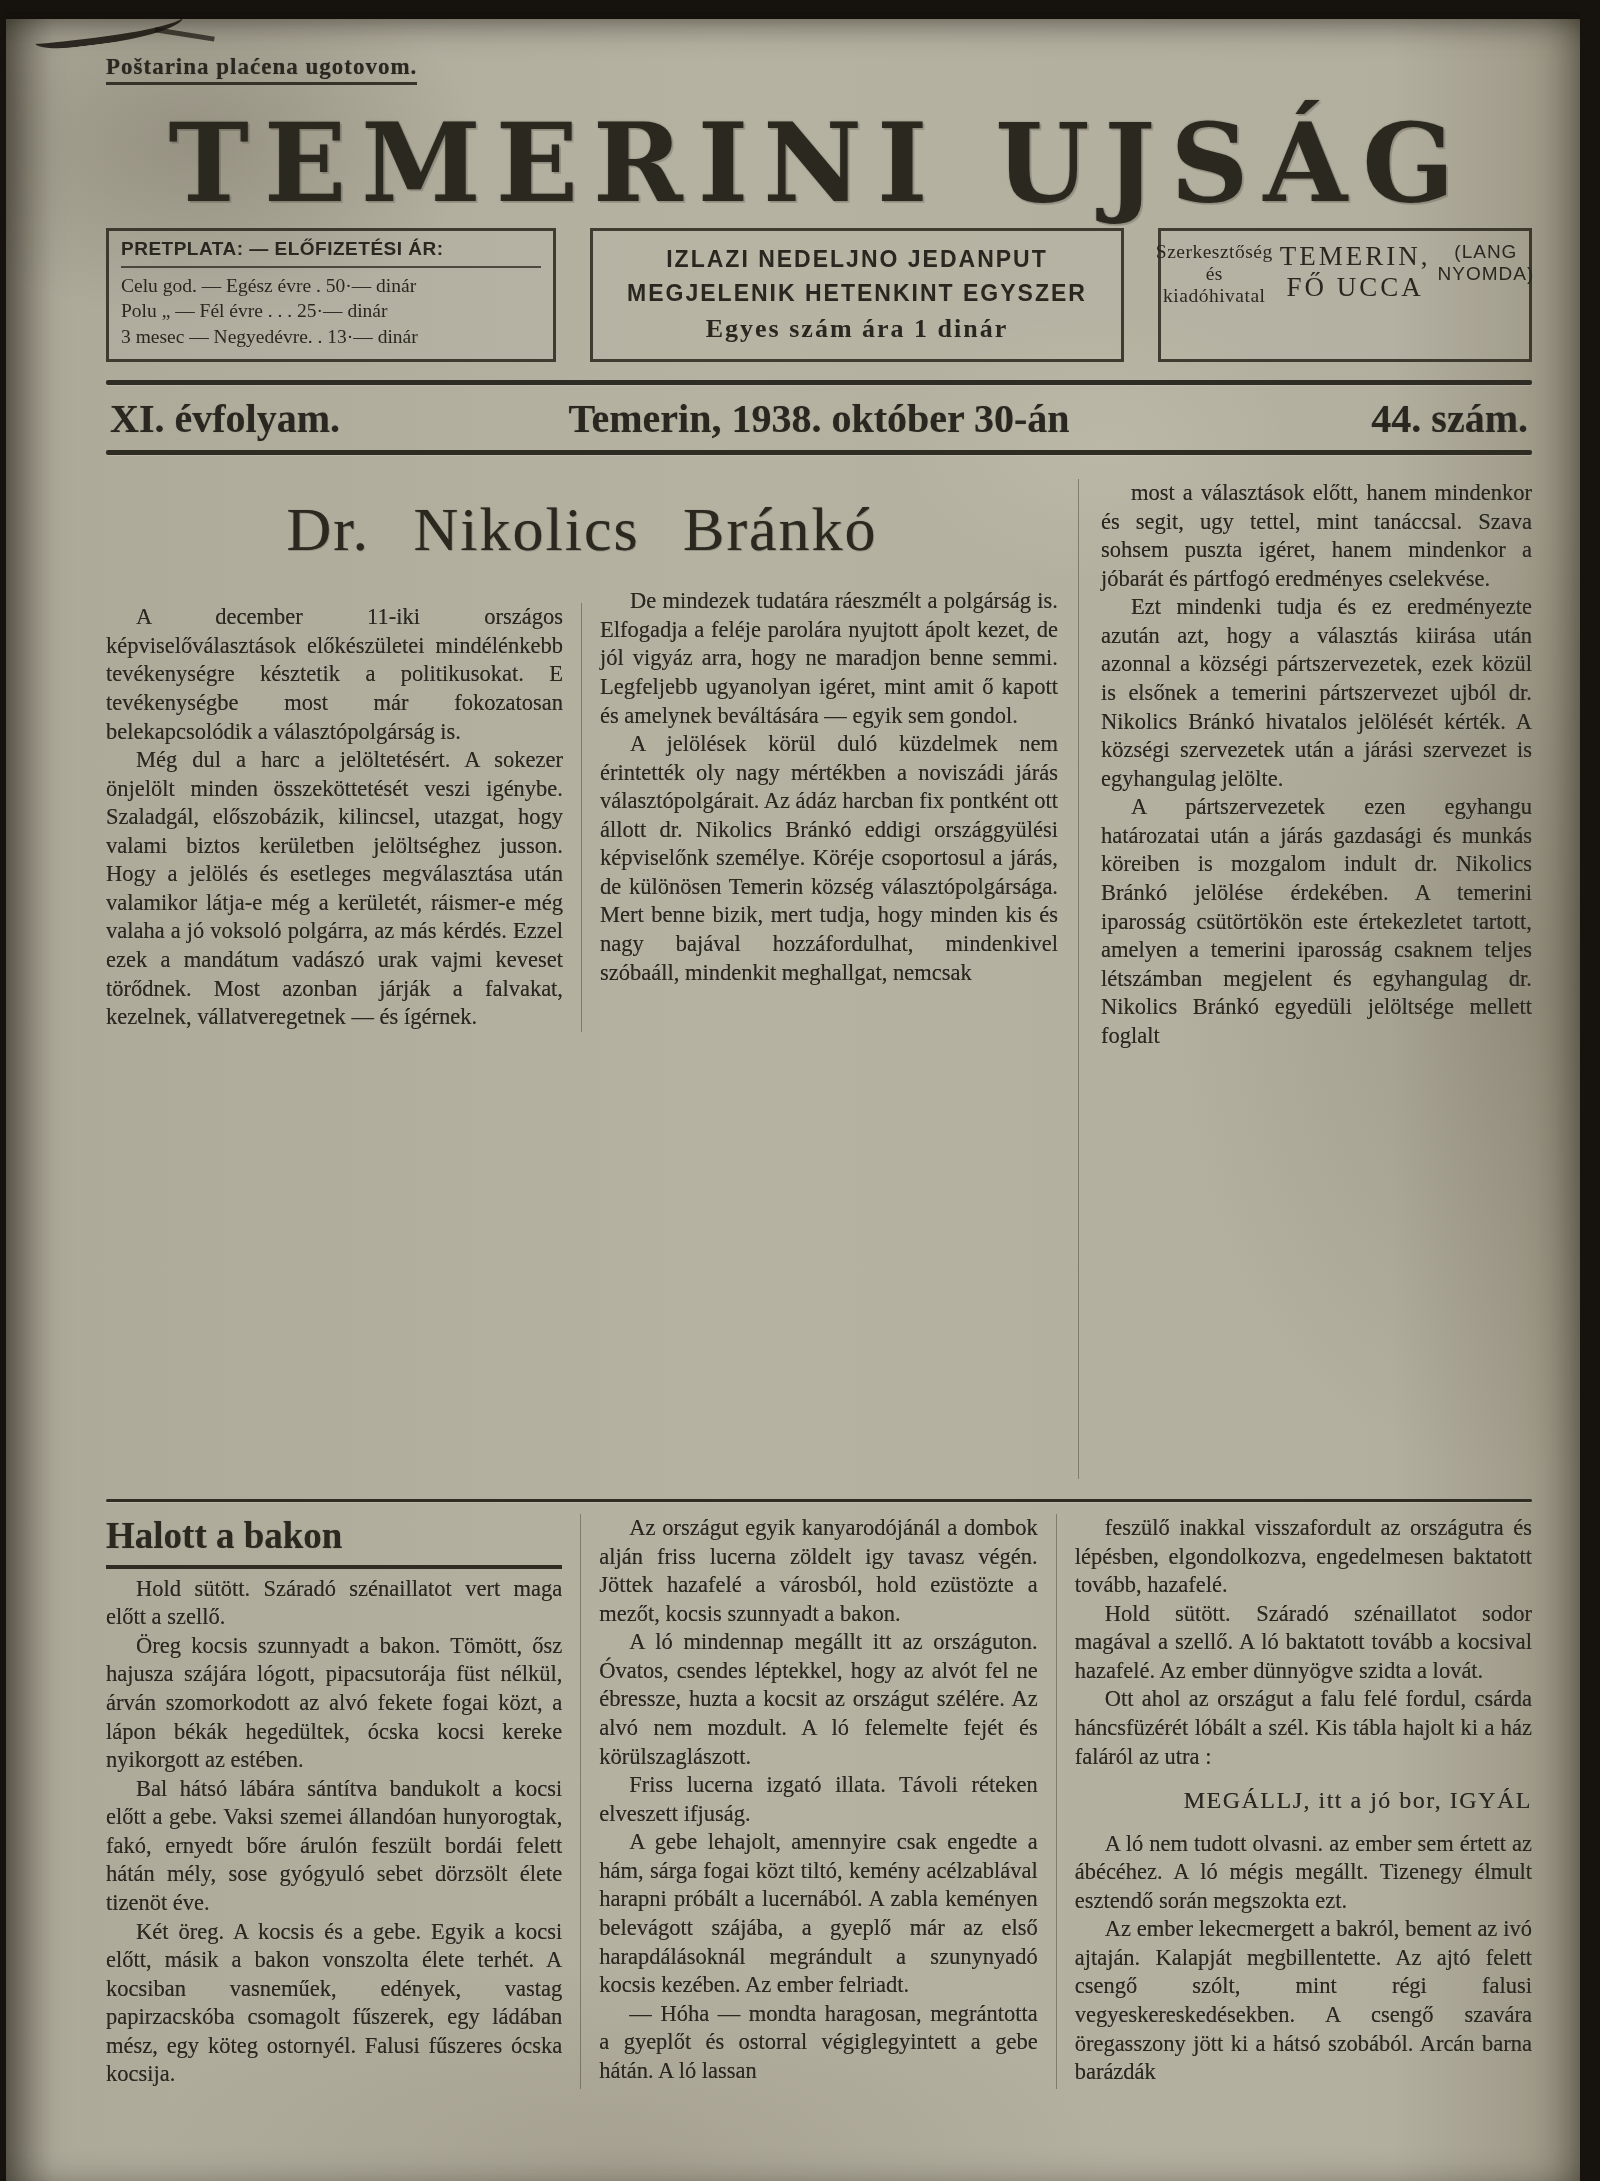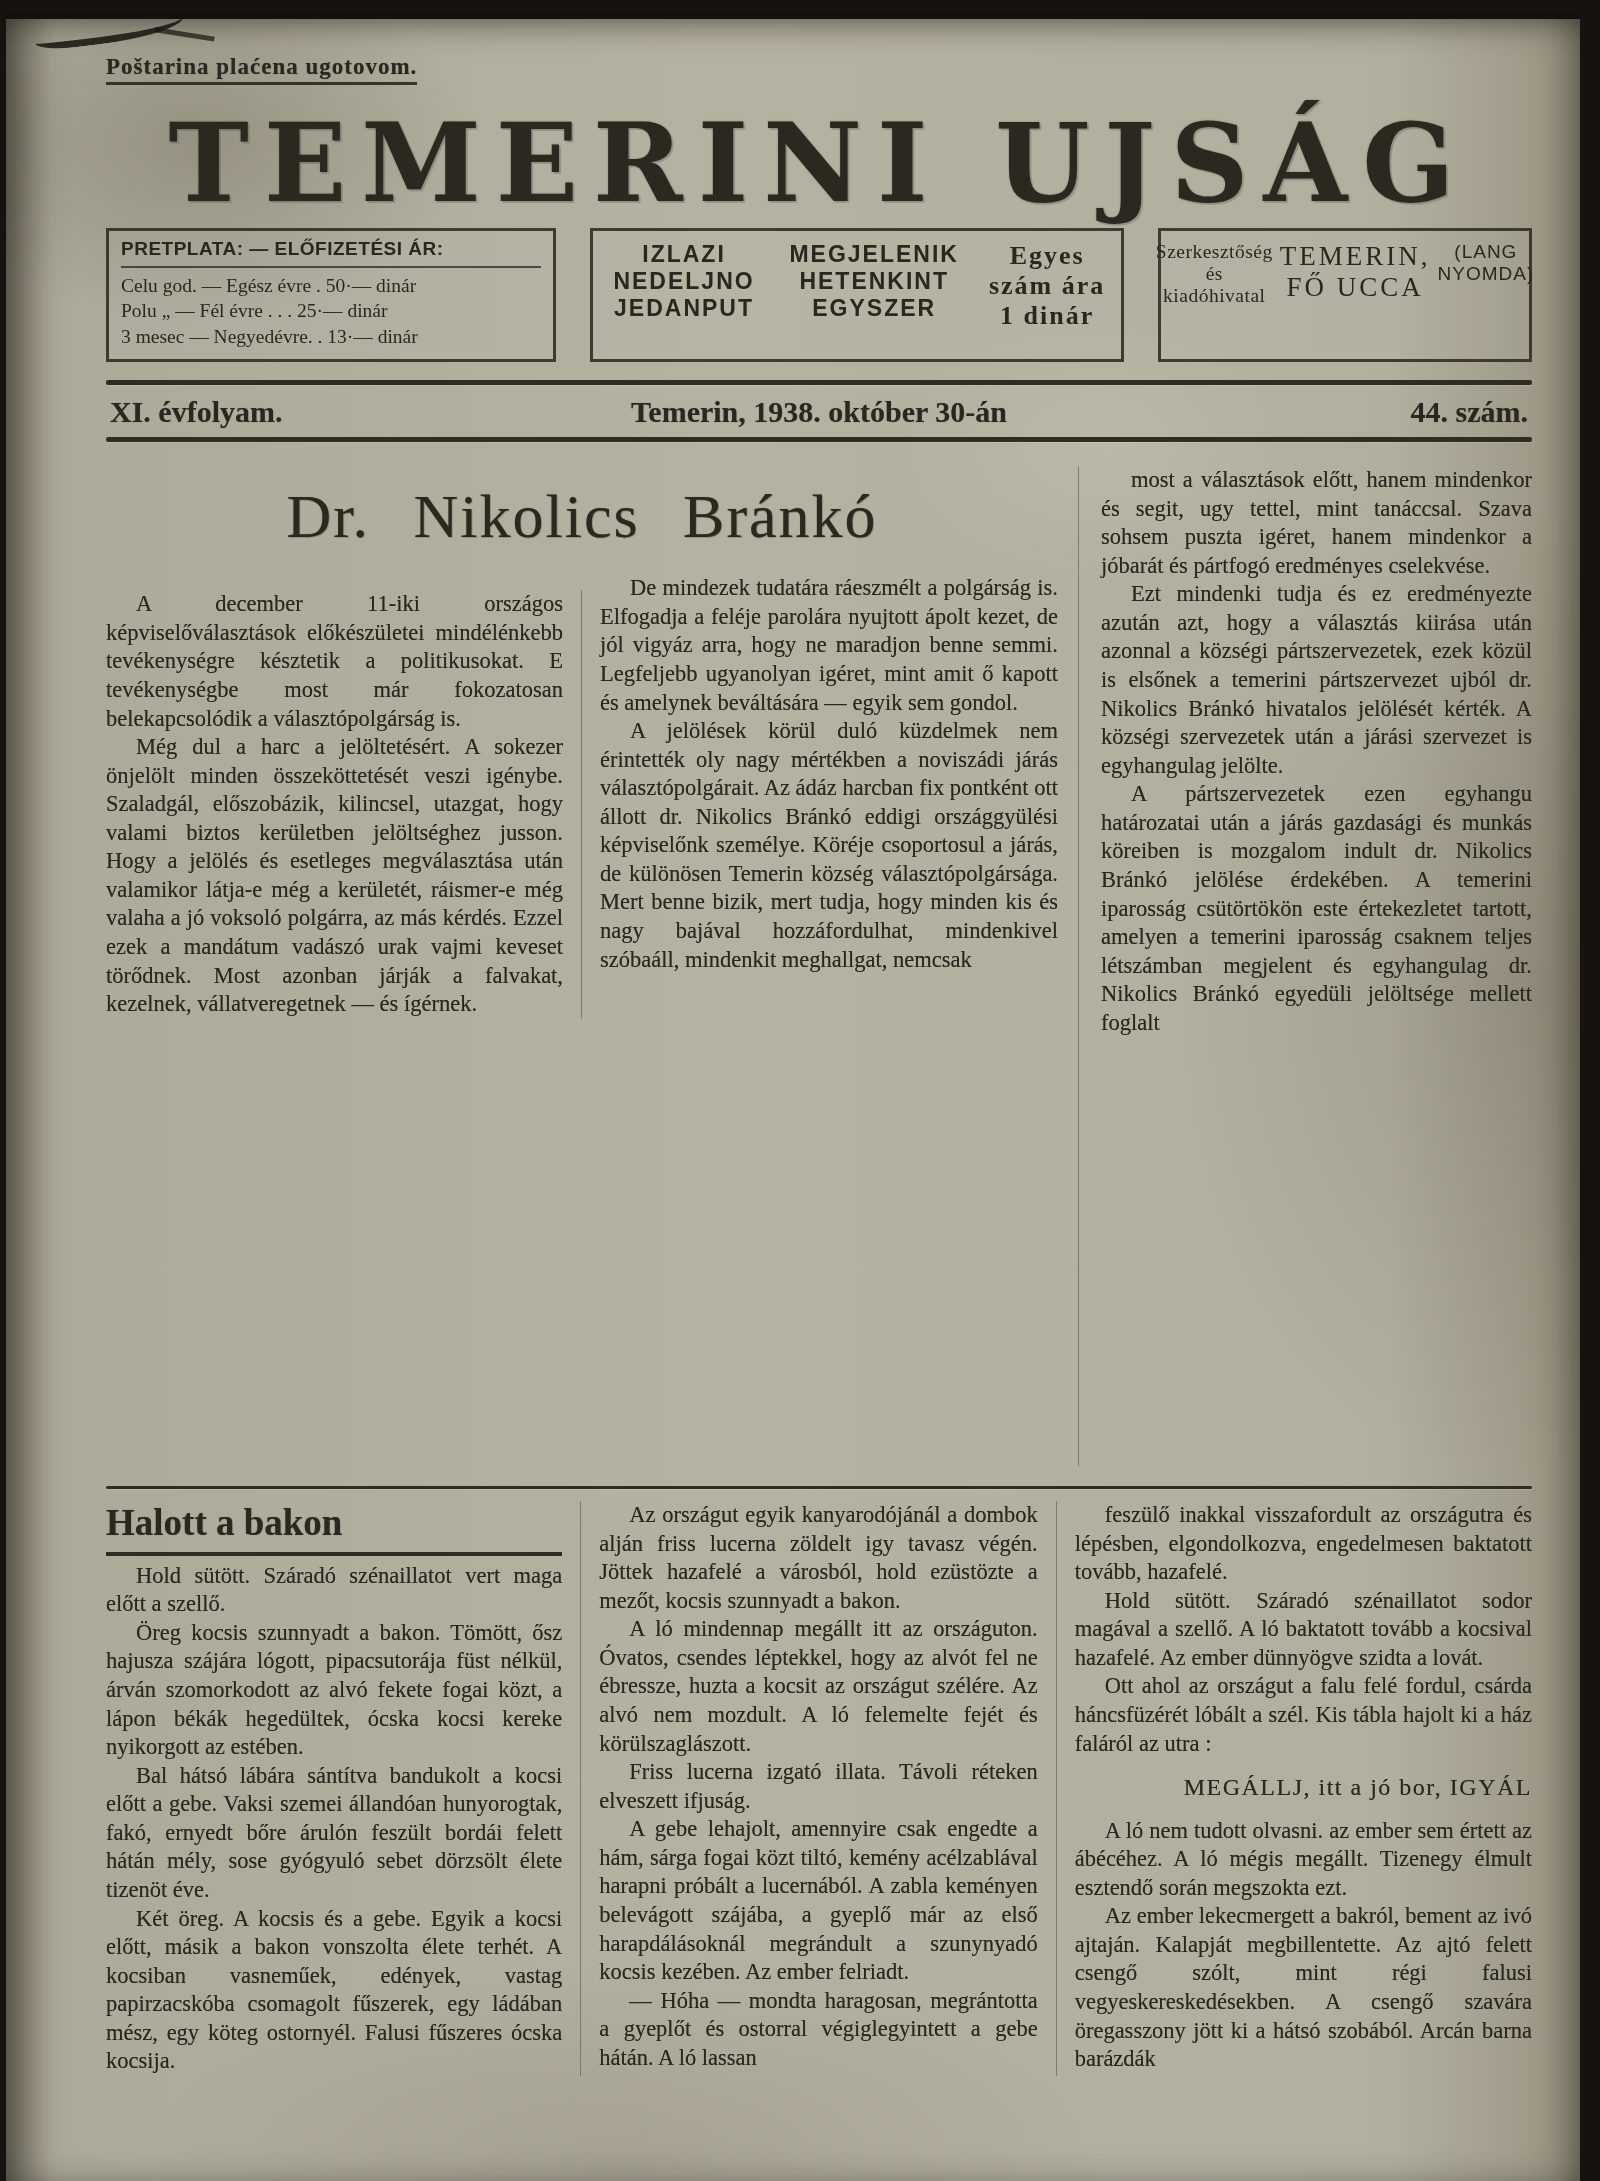--- a/index.html
+++ b/index.html
@@ -62,33 +62,33 @@
   .infobar{display:flex;gap:34px;margin-top:1px;align-items:stretch;}
   .box{border:3px solid rgba(50,46,36,.9);background:rgba(255,252,240,.03);}
   .box-sub{width:420px;padding:6px 12px 10px;font-size:19.5px;line-height:1.3;}
   .box-sub .box-title{
     font-family:"Liberation Sans",sans-serif;
     font-weight:bold;font-size:19px;letter-spacing:.5px;
     border-bottom:2px solid rgba(50,46,36,.8);
     padding-bottom:4px;margin-bottom:5px;
   }
   .box-sub .sub-row{white-space:nowrap;}
-  .box-freq{flex:1;text-align:center;padding:10px 8px;display:flex;justify-content:center;gap:7px;}
+  .box-freq{flex:1;text-align:center;padding:10px 8px;display:flex;flex-direction:column;justify-content:center;gap:7px;}
   .box-freq .freq-caps{font-family:"Liberation Sans",sans-serif;font-weight:bold;font-size:23px;letter-spacing:2px;}
   .box-freq .freq-price{font-weight:bold;font-size:26px;letter-spacing:2px;}
   .box-office{width:352px;text-align:center;padding:10px 8px;display:flex;flex-direction:row;justify-content:center;gap:7px;}
   .box-office .office-small{font-size:19.5px;letter-spacing:.5px;}
   .box-office .office-main{font-size:27px;letter-spacing:3px;}
   .box-office .office-sub{font-family:"Liberation Sans",sans-serif;font-size:19px;letter-spacing:1px;}
 
   .rule{height:5px;background:#2f2c24;border-radius:2px;box-shadow:0 1px 0 rgba(255,250,235,.15);}
   .rule.top{margin-top:18px;}
   .rule.thin{height:3px;}
 
-  .dateline{display:flex;align-items:baseline;padding:10px 4px 8px;font-weight:bold;font-size:30px;text-shadow:0 0 1px rgba(42,39,33,.4);}
+  .dateline{display:flex;align-items:baseline;padding:10px 4px 8px;font-weight:bold;font-size:40px;text-shadow:0 0 1px rgba(42,39,33,.4);}
   .dateline .dl-left{width:25%;text-align:left;}
   .dateline .dl-center{width:50%;text-align:center;}
   .dateline .dl-right{width:25%;text-align:right;}
 
   .article1{display:flex;margin-top:24px;min-height:1000px;}
   .a1-left{width:952px;padding-right:20px;border-right:1px solid rgba(48,44,34,.4);}
   .a1-col3{width:100%;padding-left:22px;box-sizing:border-box;flex:1;}
   .kicker{
     font-size:44px;line-height:1.15;
     text-align:justify;text-align-last:justify;

